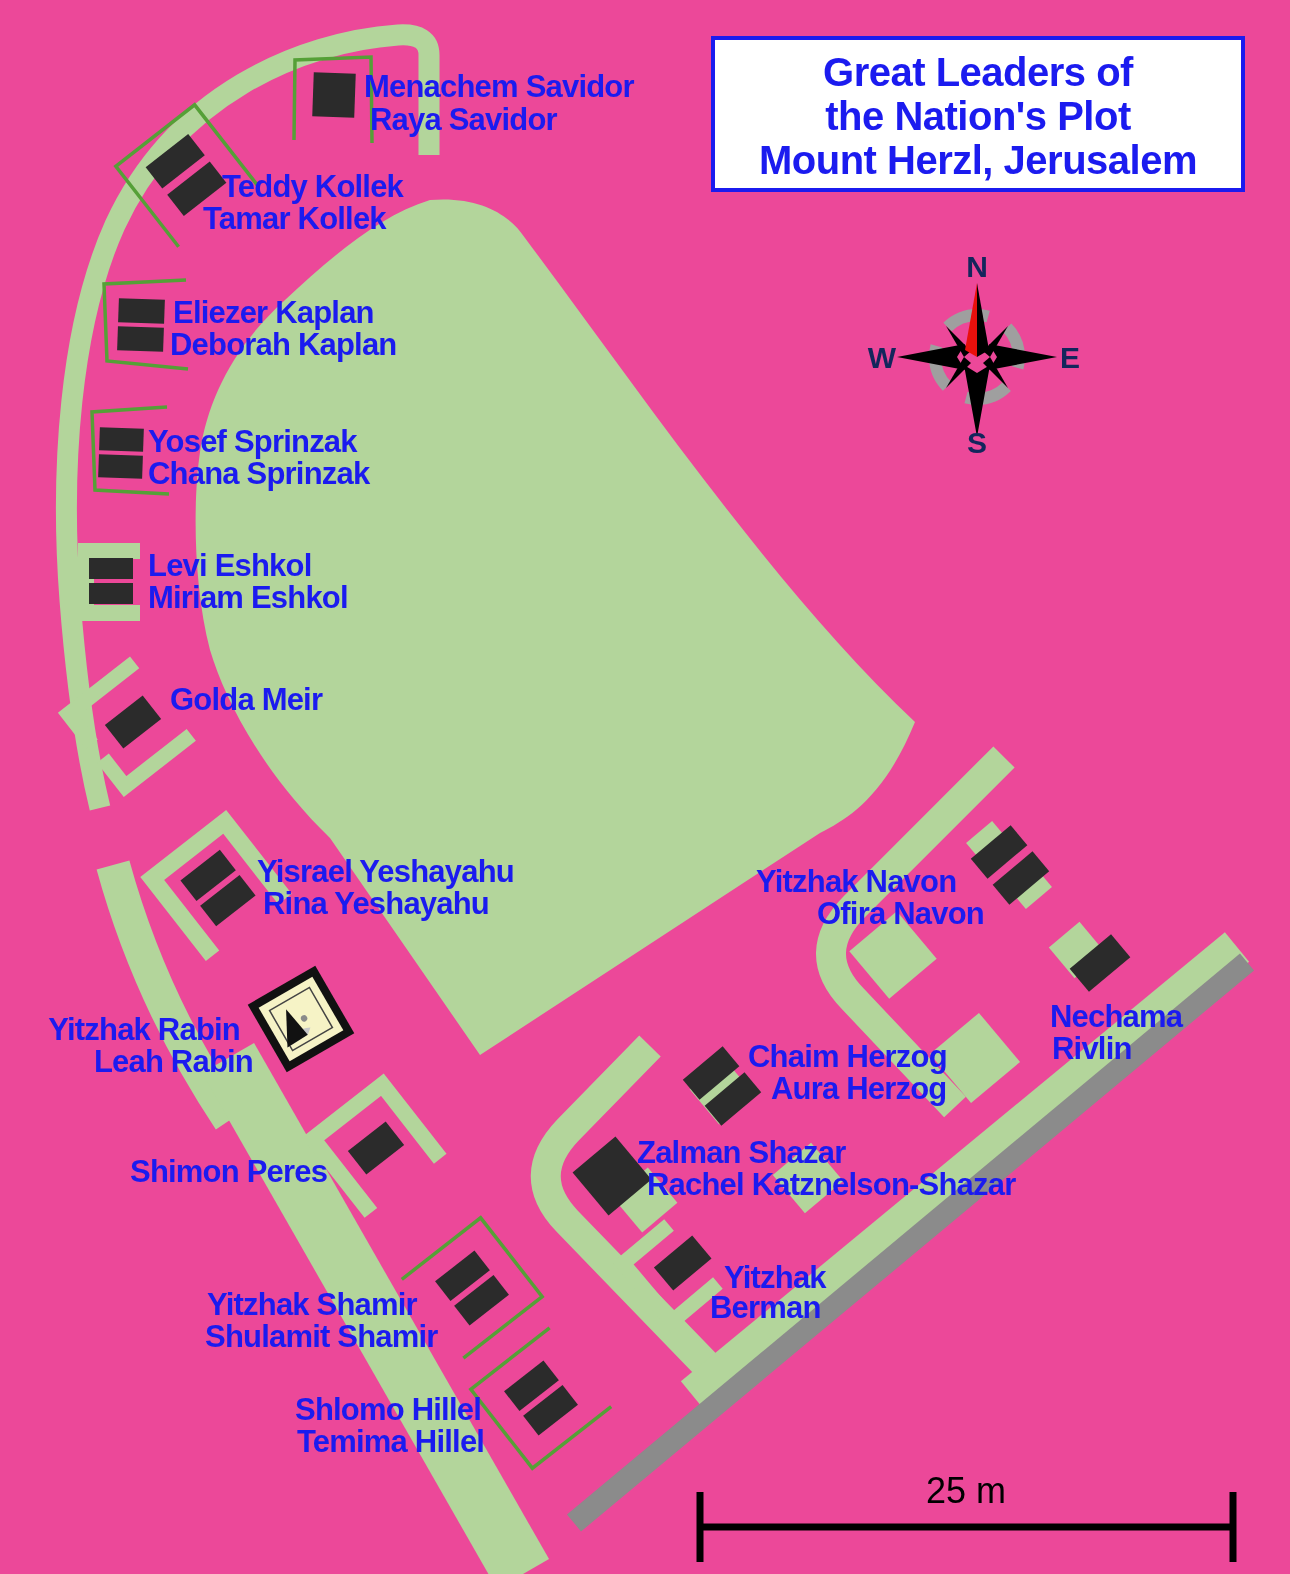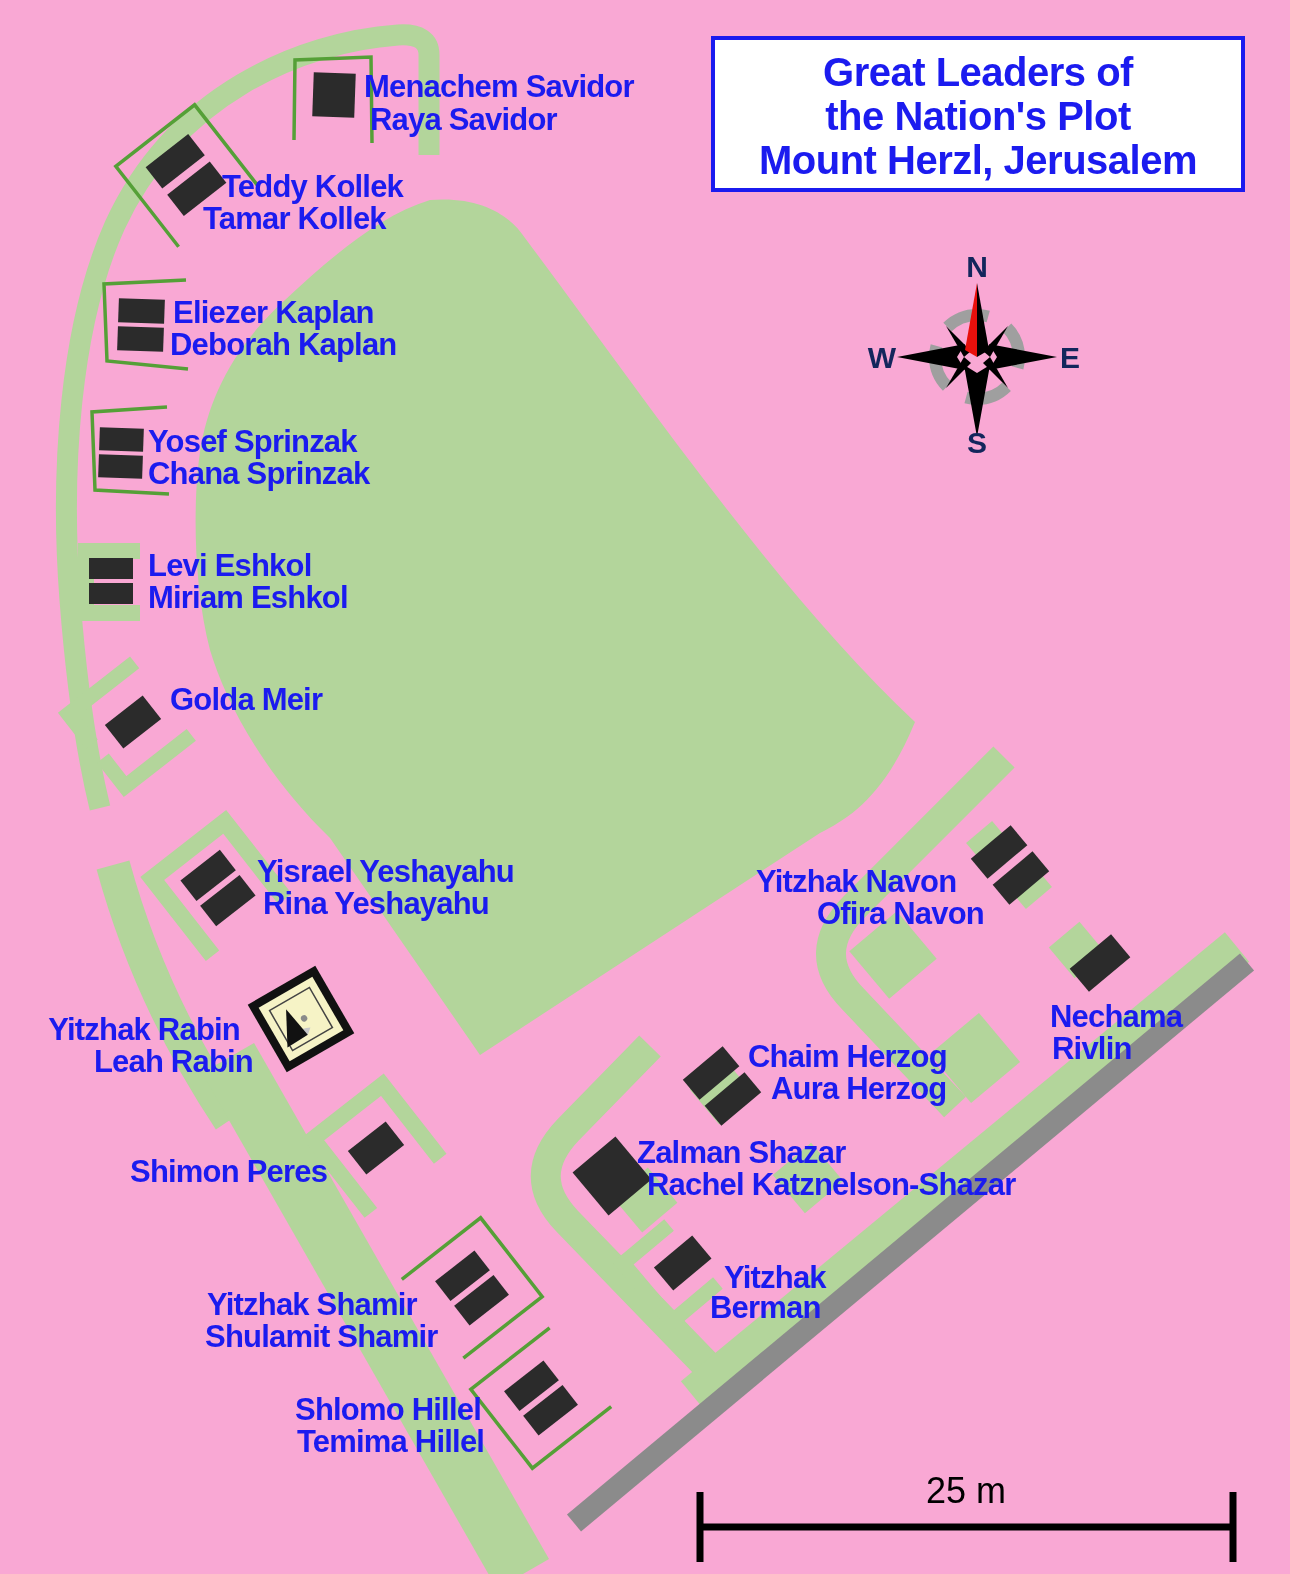--- a/index.html
+++ b/index.html
@@ -1,21 +1,21 @@
 <!DOCTYPE html>
 <html><head>
 <meta charset="utf-8">
 <title>Map</title>
 <style>
   :root{
     --blue:#1b1bef; --navy:#13265c; --green:#b3d59b; --oline:#55a037;
     --stone:#2b2b2b; --road:#8b8b8b; --cream:#f6f3c6; --ring:#9f9f9f;
   }
   html,body{margin:0;padding:0;background:#ffffff;}
-  .stage{width:1290px;height:1574px;position:relative;background:#f9a8d4;}
+  .stage{width:1290px;height:1574px;position:relative;background:#ec4899;}
   svg{display:block;}
   text{font-family:"Liberation Sans",sans-serif;}
   .glabel{font-weight:700;font-size:31px;fill:var(--blue);letter-spacing:-0.8px;}
   .titletxt{font-weight:700;font-size:40px;fill:var(--blue);letter-spacing:-0.5px;text-anchor:middle;}
   .ctxt{font-weight:700;font-size:30px;fill:var(--navy);text-anchor:middle;}
   .scaletxt{font-weight:400;font-size:36px;fill:#000;text-anchor:middle;}
   .lawn{fill:var(--green);}
   .band{stroke:var(--green);fill:none;}
   .oframe{stroke:var(--oline);stroke-width:3.5;fill:none;stroke-linejoin:miter;}
   .cframe{stroke:var(--green);fill:none;}

